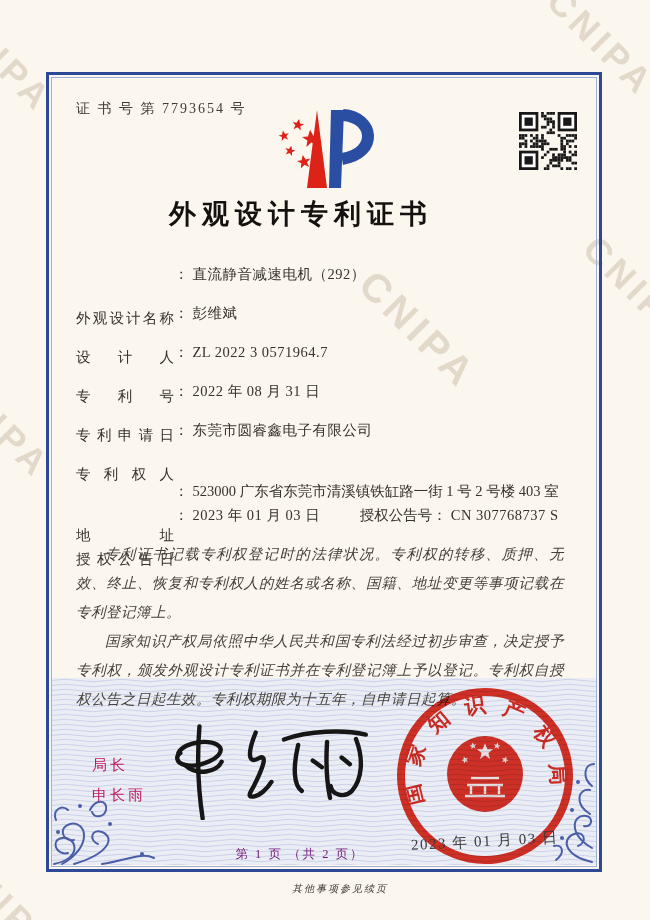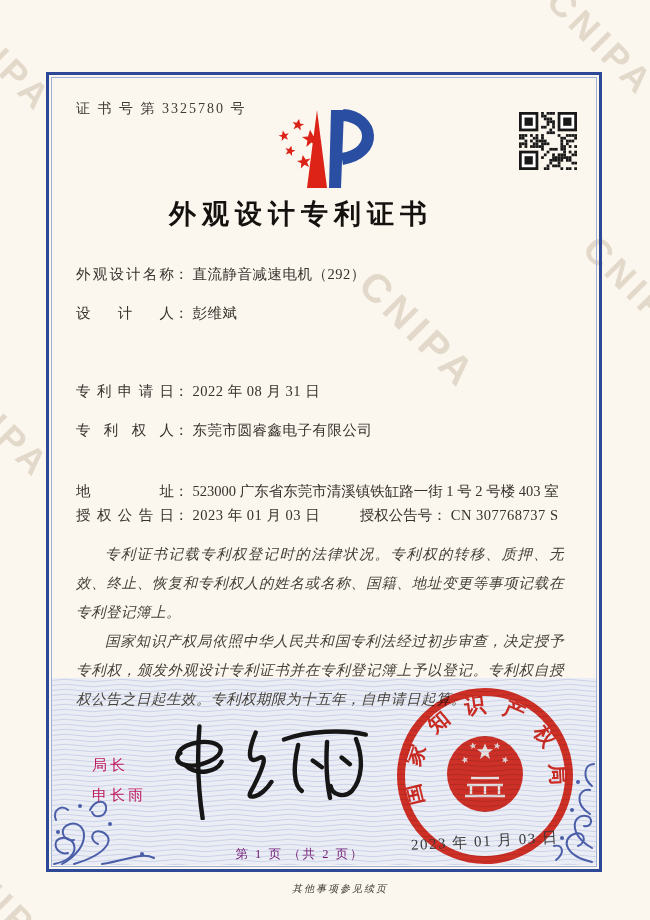--- a/index.html
+++ b/index.html
@@ -37,21 +37,21 @@
   .title{
     position:absolute; left:0; top:196px; width:602px; text-align:center; z-index:4;
     font-size:27px; font-weight:700; letter-spacing:6px; color:#14110e;
   }
   .frow{
     position:absolute; left:76px; width:500px; z-index:4;
     font-size:14.5px; color:#36322c; white-space:nowrap;
   }
   .flabel{
     display:inline-block; width:98px; vertical-align:top;
-    text-align:justify; text-align-last:justify;
+    text-align:justify; text-align-last:justify;margin-top:44px;
   }
   .fcolon{display:inline-block; margin-right:4px;}
   .fvalue{letter-spacing:.5px;}
   .pair2{margin-left:36px;}
   .bodytext{
     position:absolute; left:76px; top:540px; width:488px; z-index:4;
     font-size:14.5px; line-height:29px; color:#45403a;
     font-style:italic; letter-spacing:.5px;
   }
   .bodytext p{margin:0; text-indent:2em; text-align:justify;}
@@ -123,21 +123,21 @@
       <circle cx="34" cy="54" r="2"></circle>
         <circle cx="40" cy="26" r="2"></circle>
         <circle cx="24" cy="82" r="2"></circle>
     </g>
   </svg>
 
   <div class="frame">
     <div class="frame-inner"></div>
   </div>
 
-  <div class="certno">证 书 号 第 3325780 号</div>
+  <div class="certno">证 书 号 第 7793654 号</div>
 
   <div class="qr">
     <svg id="qrsvg" width="58" height="58">
         <rect class="qb" x="22.095238095238095" y="0" width="2.761904761904762" height="2.761904761904762"></rect>
         <rect class="qb" x="27.61904761904762" y="0" width="2.761904761904762" height="2.761904761904762"></rect>
         <rect class="qb" x="30.38095238095238" y="0" width="2.761904761904762" height="2.761904761904762"></rect>
         <rect class="qb" x="33.14285714285714" y="0" width="2.761904761904762" height="2.761904761904762"></rect>
         <rect class="qb" x="22.095238095238095" y="2.761904761904762" width="2.761904761904762" height="2.761904761904762"></rect>
         <rect class="qb" x="24.857142857142858" y="2.761904761904762" width="2.761904761904762" height="2.761904761904762"></rect>
         <rect class="qb" x="24.857142857142858" y="5.523809523809524" width="2.761904761904762" height="2.761904761904762"></rect>
@@ -280,20 +280,23 @@
   </svg>
 
   <div class="title">外观设计专利证书</div>
 
   <div class="frow" style="top:265px">
     <span class="flabel">外观设计名称</span><span class="fcolon">：</span><span class="fvalue">直流静音减速电机（292）</span>
   </div>
   <div class="frow" style="top:304px">
     <span class="flabel">设计人</span><span class="fcolon">：</span><span class="fvalue">彭维斌</span>
   </div>
+  <div class="frow" style="top:343px">
+    <span class="flabel">专利号</span><span class="fcolon">：</span><span class="fvalue">ZL 2022 3 0571964.7</span>
+  </div>
   <div class="frow" style="top:382px">
     <span class="flabel">专利申请日</span><span class="fcolon">：</span><span class="fvalue">2022 年 08 月 31 日</span>
   </div>
   <div class="frow" style="top:421px">
     <span class="flabel">专利权人</span><span class="fcolon">：</span><span class="fvalue">东莞市圆睿鑫电子有限公司</span>
   </div>
   <div class="frow" style="top:482px">
     <span class="flabel">地址</span><span class="fcolon">：</span><span class="fvalue" style="letter-spacing:0">523000 广东省东莞市清溪镇铁缸路一街 1 号 2 号楼 403 室</span>
   </div>
   <div class="frow" style="top:506px">

